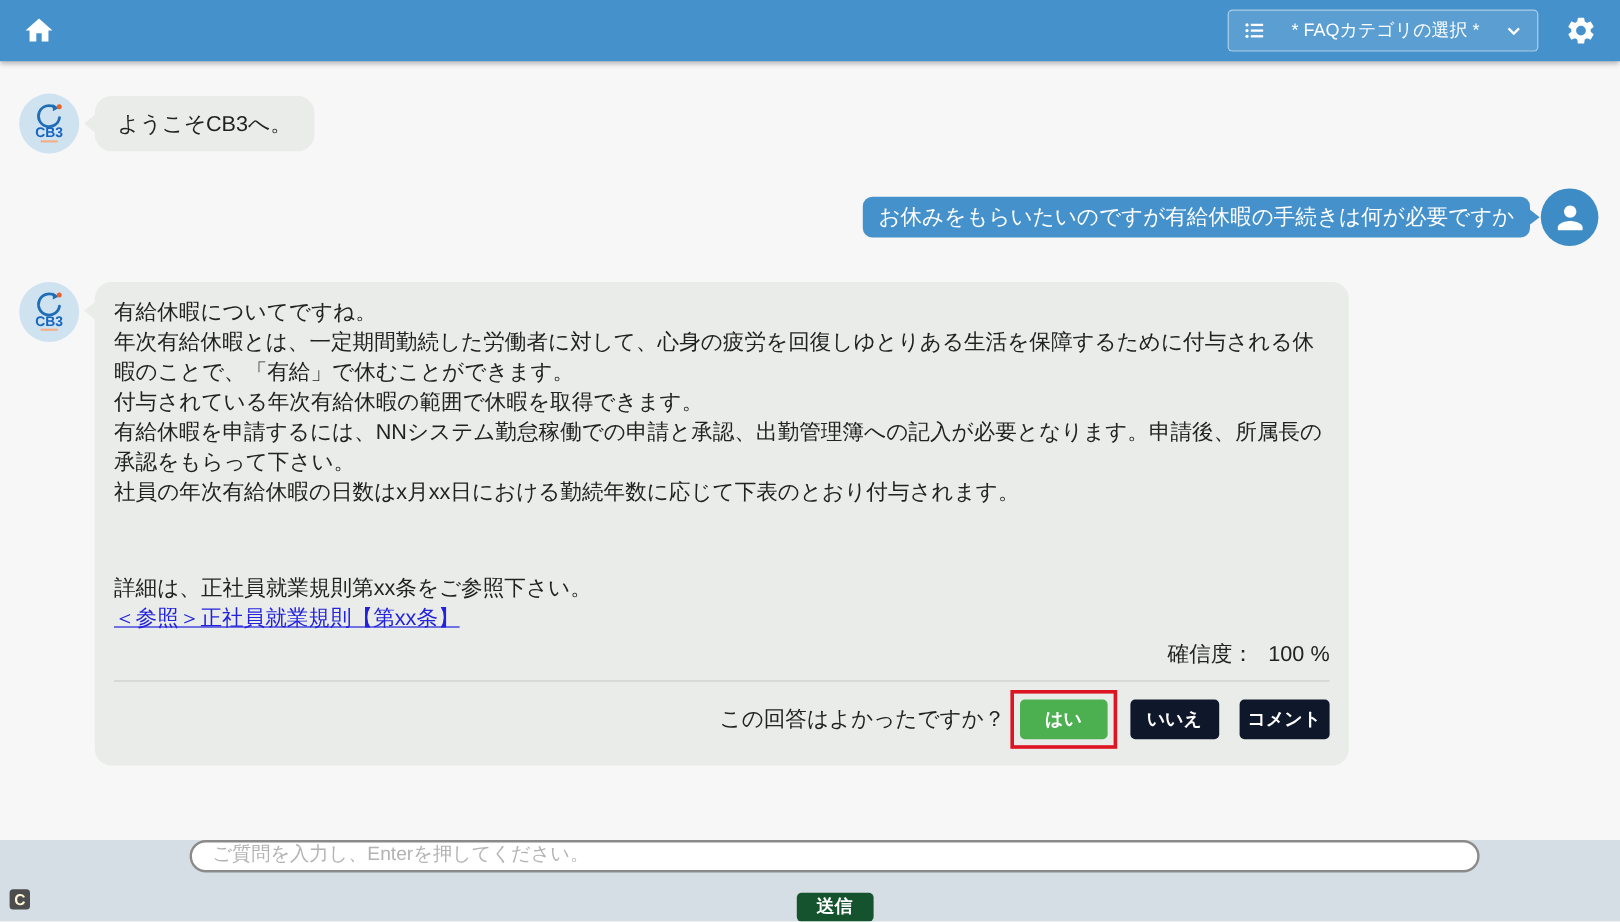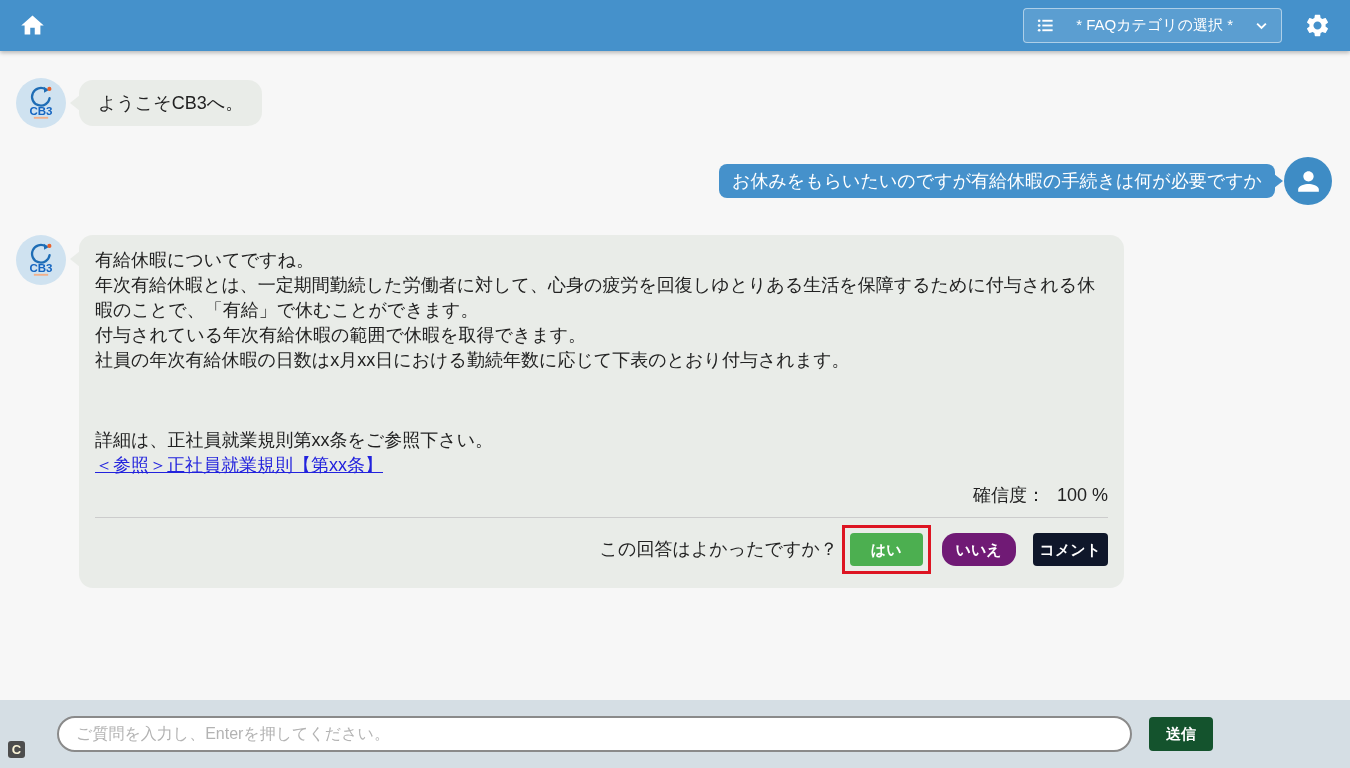--- a/index.html
+++ b/index.html
@@ -83,28 +83,28 @@
   .answer-divider { border:none; border-top:1px solid #cccccc; margin:9px 0 0 0; }
   .feedback-row { display:flex; justify-content:flex-end; align-items:center; margin-top:7px; }
   .feedback-prompt { font-size:18px; margin-right:4px; }
   .fb-btn {
     border:none; border-radius:4px; color:#fff;
     font-size:15px; font-weight:bold; padding:8px 16px;
     cursor:pointer; font-family:inherit; line-height:1;
   }
   .highlight-frame { border:3px solid #dd1522; padding:5px; margin-right:11px; display:inline-flex; }
   .btn-yes { background:#4caf50; padding:9px 21px; }
-  .btn-no  { background:#701a75; margin-right:17px; padding:9px 14px;border-radius:14px; }
+  .btn-no  { background:#0f172a; margin-right:17px; padding:9px 14px; }
   .btn-comment { background:#0f172a; padding:9px 7px; }
 
   
   .composer {
     position:absolute; left:0; right:0; bottom:0; height:68px;
     background:#d5dee4; display:flex; align-items:center;
-    padding:0 16px 0 57px; gap:17px;
+    padding:0 16px 0 57px; gap:17px;flex-direction:column;
   }
   .question-input {
     width:1075px; height:36px; border-radius:18px;
     border:2px solid #8a8a8a; padding:0 17px;
     font-size:16px; color:#333; background:#fff; outline:none;
     font-family:inherit;
   }
   .question-input::placeholder { color:#b3b3b3; }
   .send-btn {
     width:64px; height:34px; background:#14532d; color:#fff;
@@ -195,20 +195,21 @@
           <circle cx="27.6" cy="7.2" r="1.9" fill="#e8622c"></circle>
           <text x="20" y="30.5" text-anchor="middle" font-size="10.5" font-weight="bold" fill="#1565c0" font-family="Liberation Sans, sans-serif">CB3</text>
           <rect x="13.5" y="32.6" width="13" height="1.7" fill="#f2b08a"></rect>
         </svg>
       </span>
     </div>
     <div class="bubble tail-left answer-bubble">
       <p>有給休暇についてですね。</p>
       <p>年次有給休暇とは、一定期間勤続した労働者に対して、心身の疲労を回復しゆとりある生活を保障するために付与される休暇のことで、「有給」で休むことができます。</p>
       <p>付与されている年次有給休暇の範囲で休暇を取得できます。</p>
+      <p>有給休暇を申請するには、NNシステム勤怠稼働での申請と承認、出勤管理簿への記入が必要となります。申請後、所属長の承認をもらって下さい。</p>
       <p>社員の年次有給休暇の日数はx月xx日における勤続年数に応じて下表のとおり付与されます。</p>
       <div class="answer-spacer"></div>
       <p>詳細は、正社員就業規則第xx条をご参照下さい。</p>
       <p style="margin:0;"><a class="ref-link">＜参照＞正社員就業規則【第xx条】</a></p>
       <div class="confidence-row">
         <span>確信度：</span><span class="conf-value">100 %</span>
       </div>
       <hr class="answer-divider">
       <div class="feedback-row">
         <span class="feedback-prompt">この回答はよかったですか？</span>

